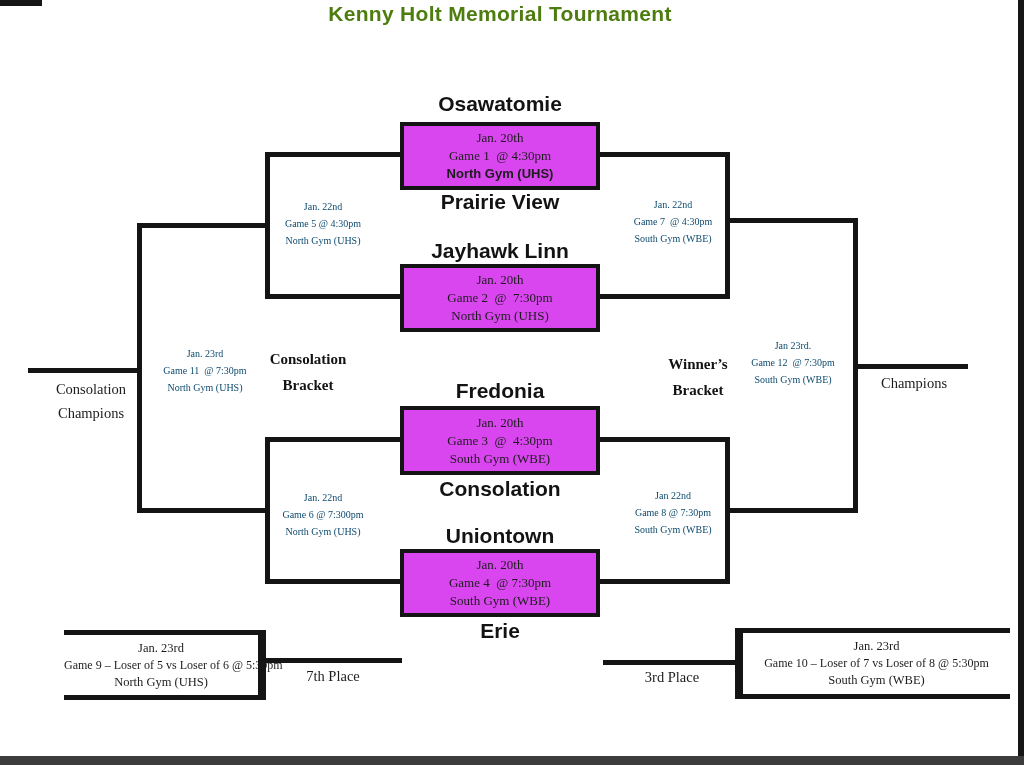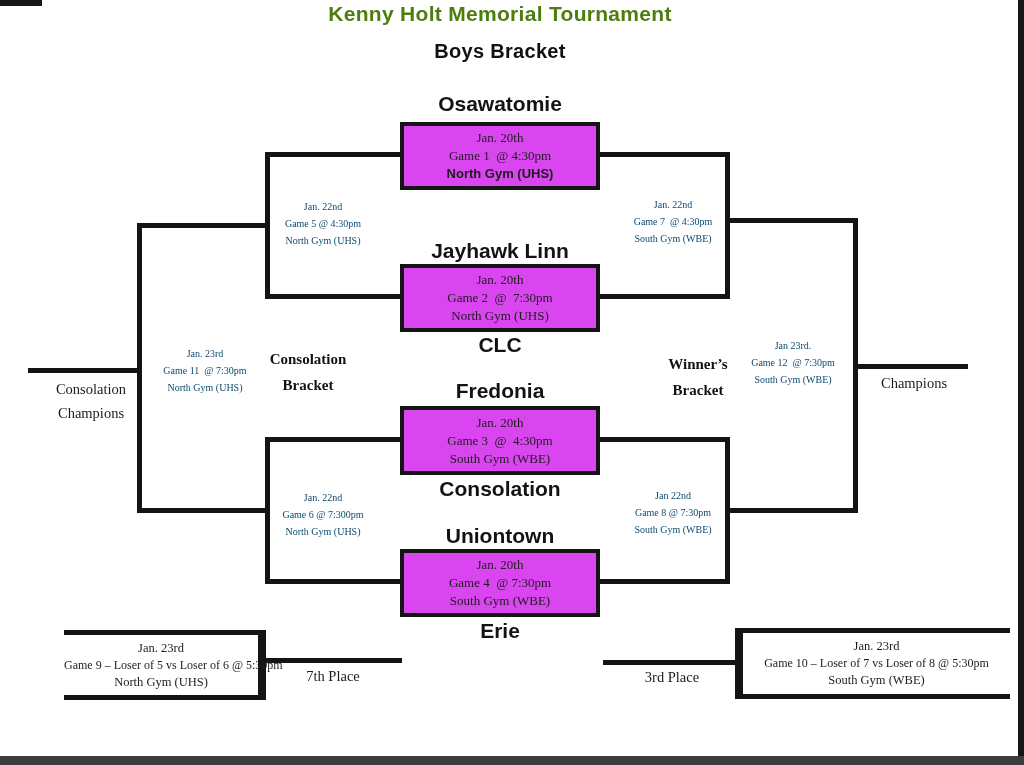--- a/index.html
+++ b/index.html
@@ -62,25 +62,24 @@
   .corner-mark { position:absolute; left:0; top:0; width:42px; height:6px; background:#161616; }
   .edge-right  { position:absolute; left:1018px; top:0; width:6px; height:765px; background:#161616; }
   .edge-bottom { position:absolute; left:0; top:756px; width:1024px; height:9px; background:#3c3c3c; }
 </style>
 </head>
 <body>
 
 <div class="page">
 
   <div class="title">Kenny Holt Memorial Tournament</div>
-  <div class="subtitle">Boys Bracket</div>
 
   <div class="teamname" style="top:92px">Osawatomie</div>
+  <div class="teamname" style="top:190px">Prairie View</div>
   <div class="teamname" style="top:239px">Jayhawk Linn</div>
-  <div class="teamname" style="top:333px">CLC</div>
   <div class="teamname" style="top:379px">Fredonia</div>
   <div class="teamname" style="top:477px">Consolation</div>
   <div class="teamname" style="top:524px">Uniontown</div>
   <div class="teamname" style="top:619px">Erie</div>
 
   <div class="gamebox" style="top:122px;height:68px">
     <div class="boxline">Jan. 20th</div>
     <div class="boxline">Game 1  @ 4:30pm</div>
     <div class="boxline venue-sans">North Gym (UHS)</div>
   </div>

